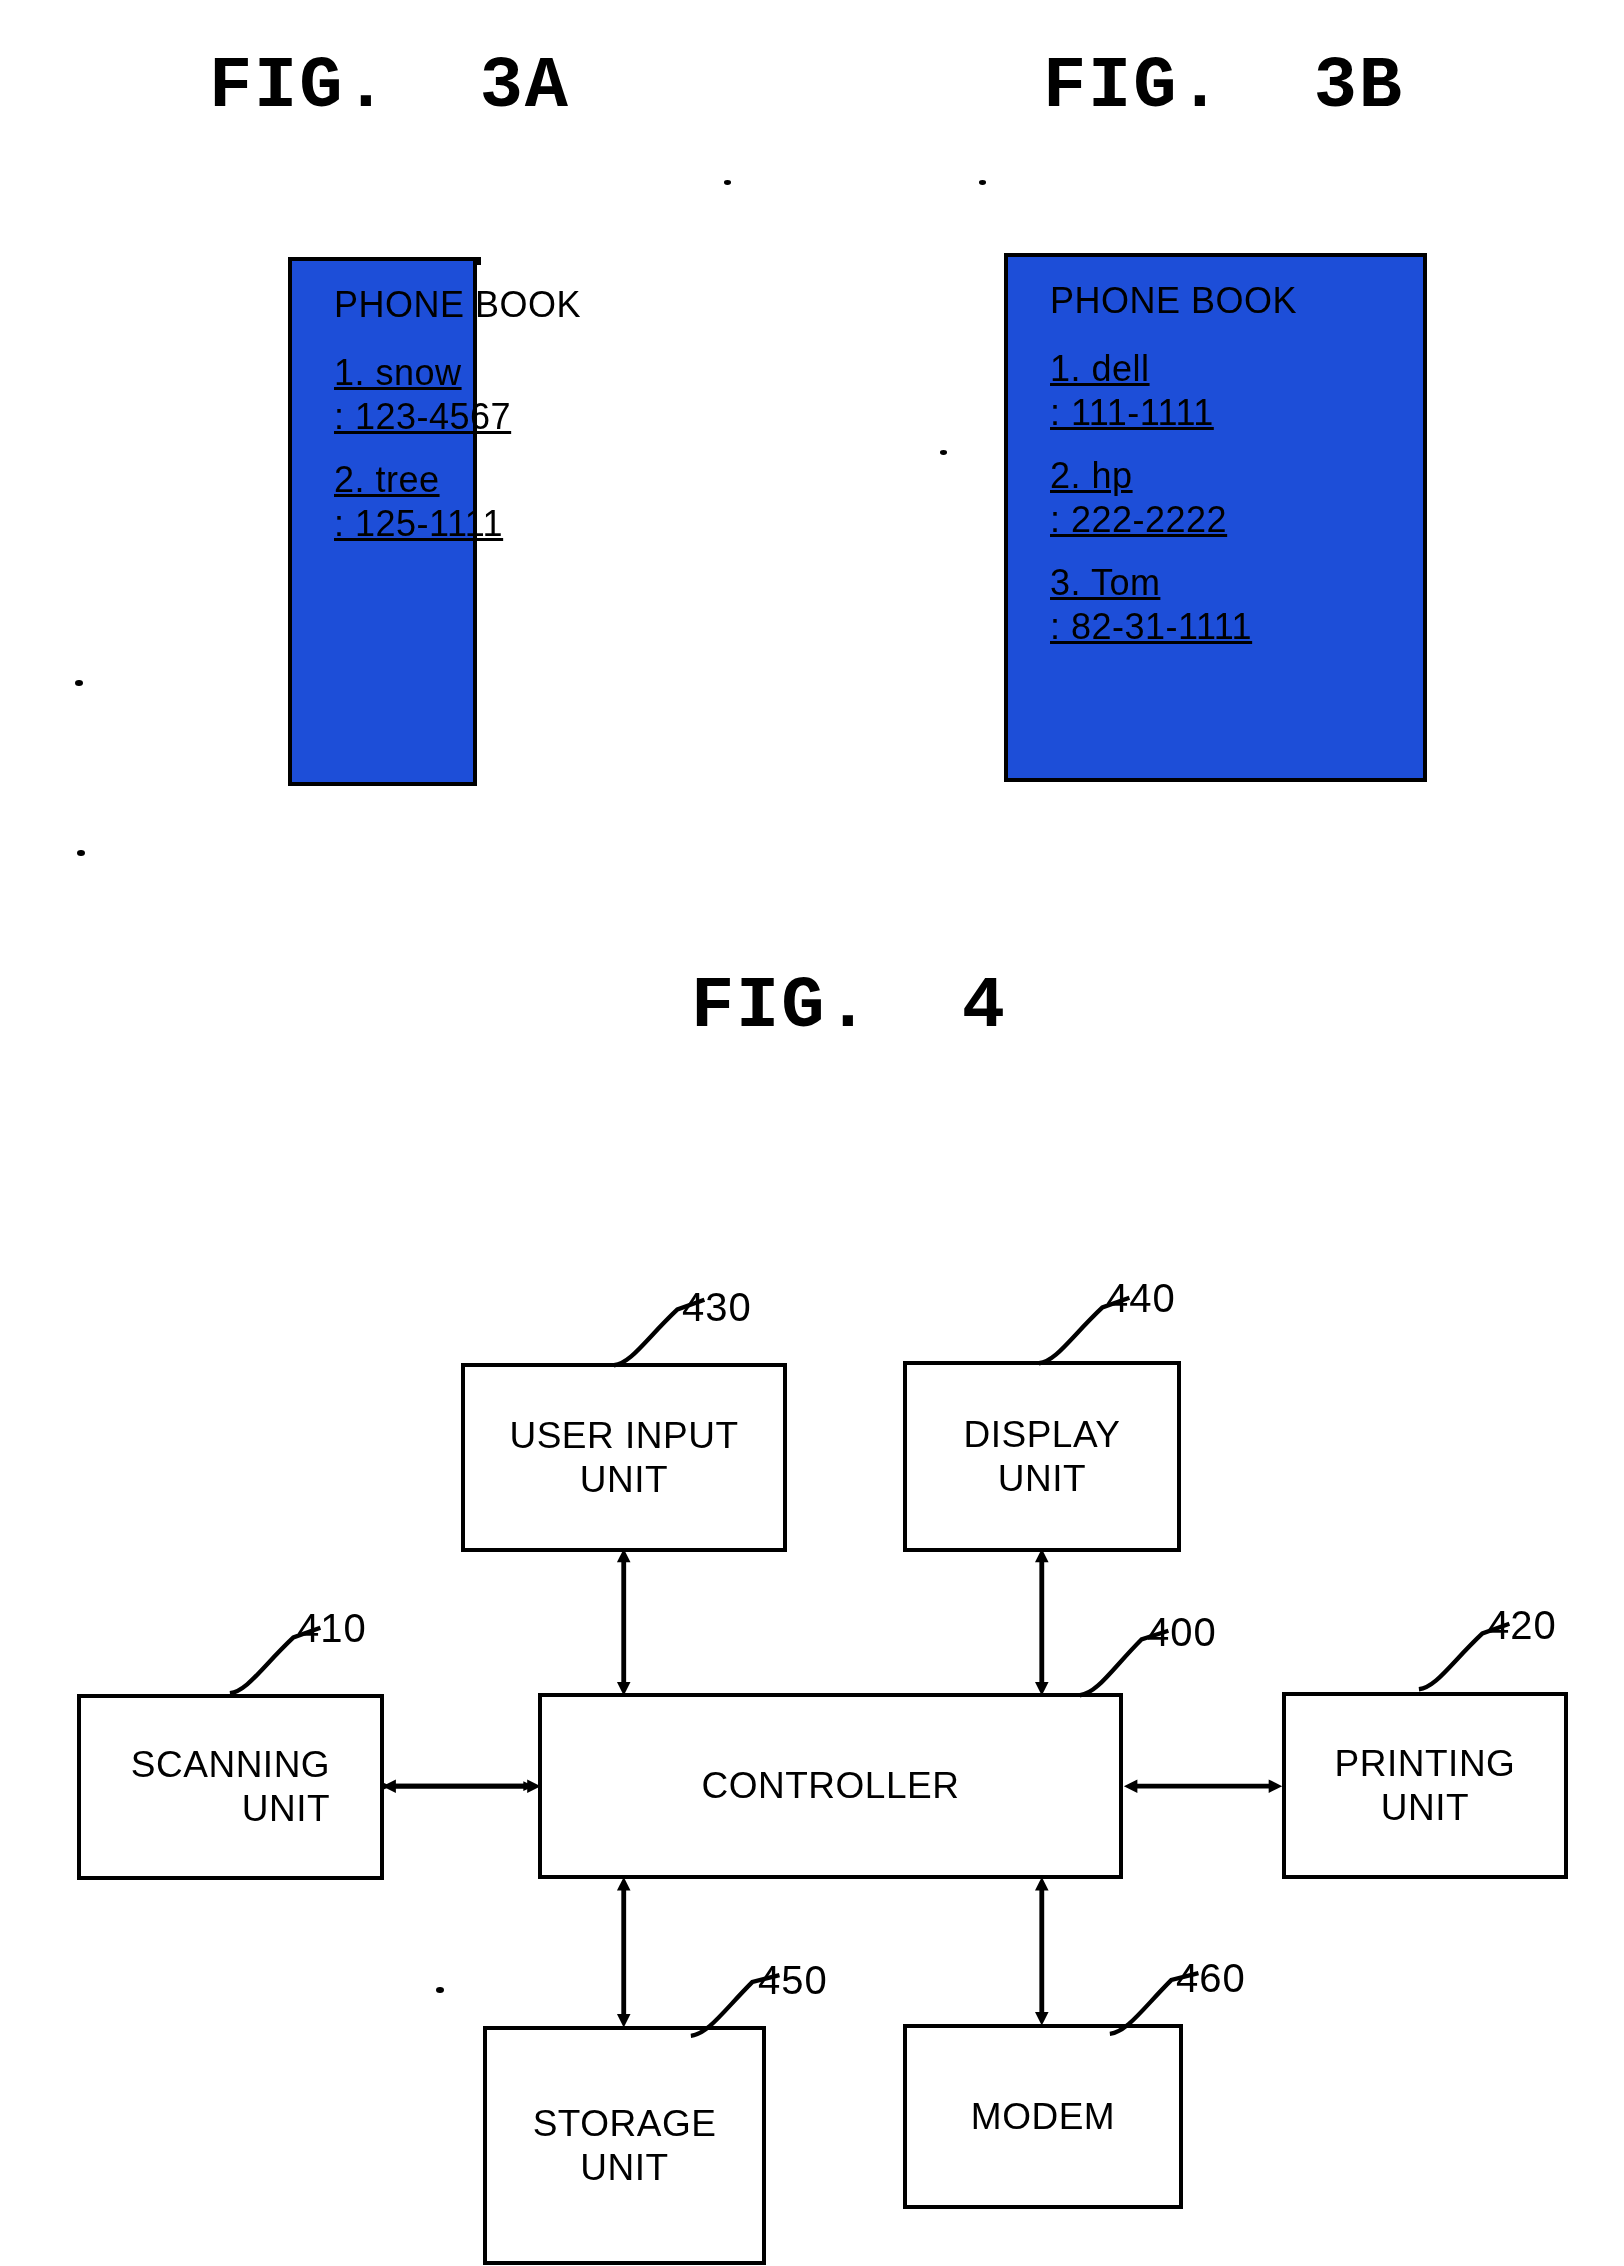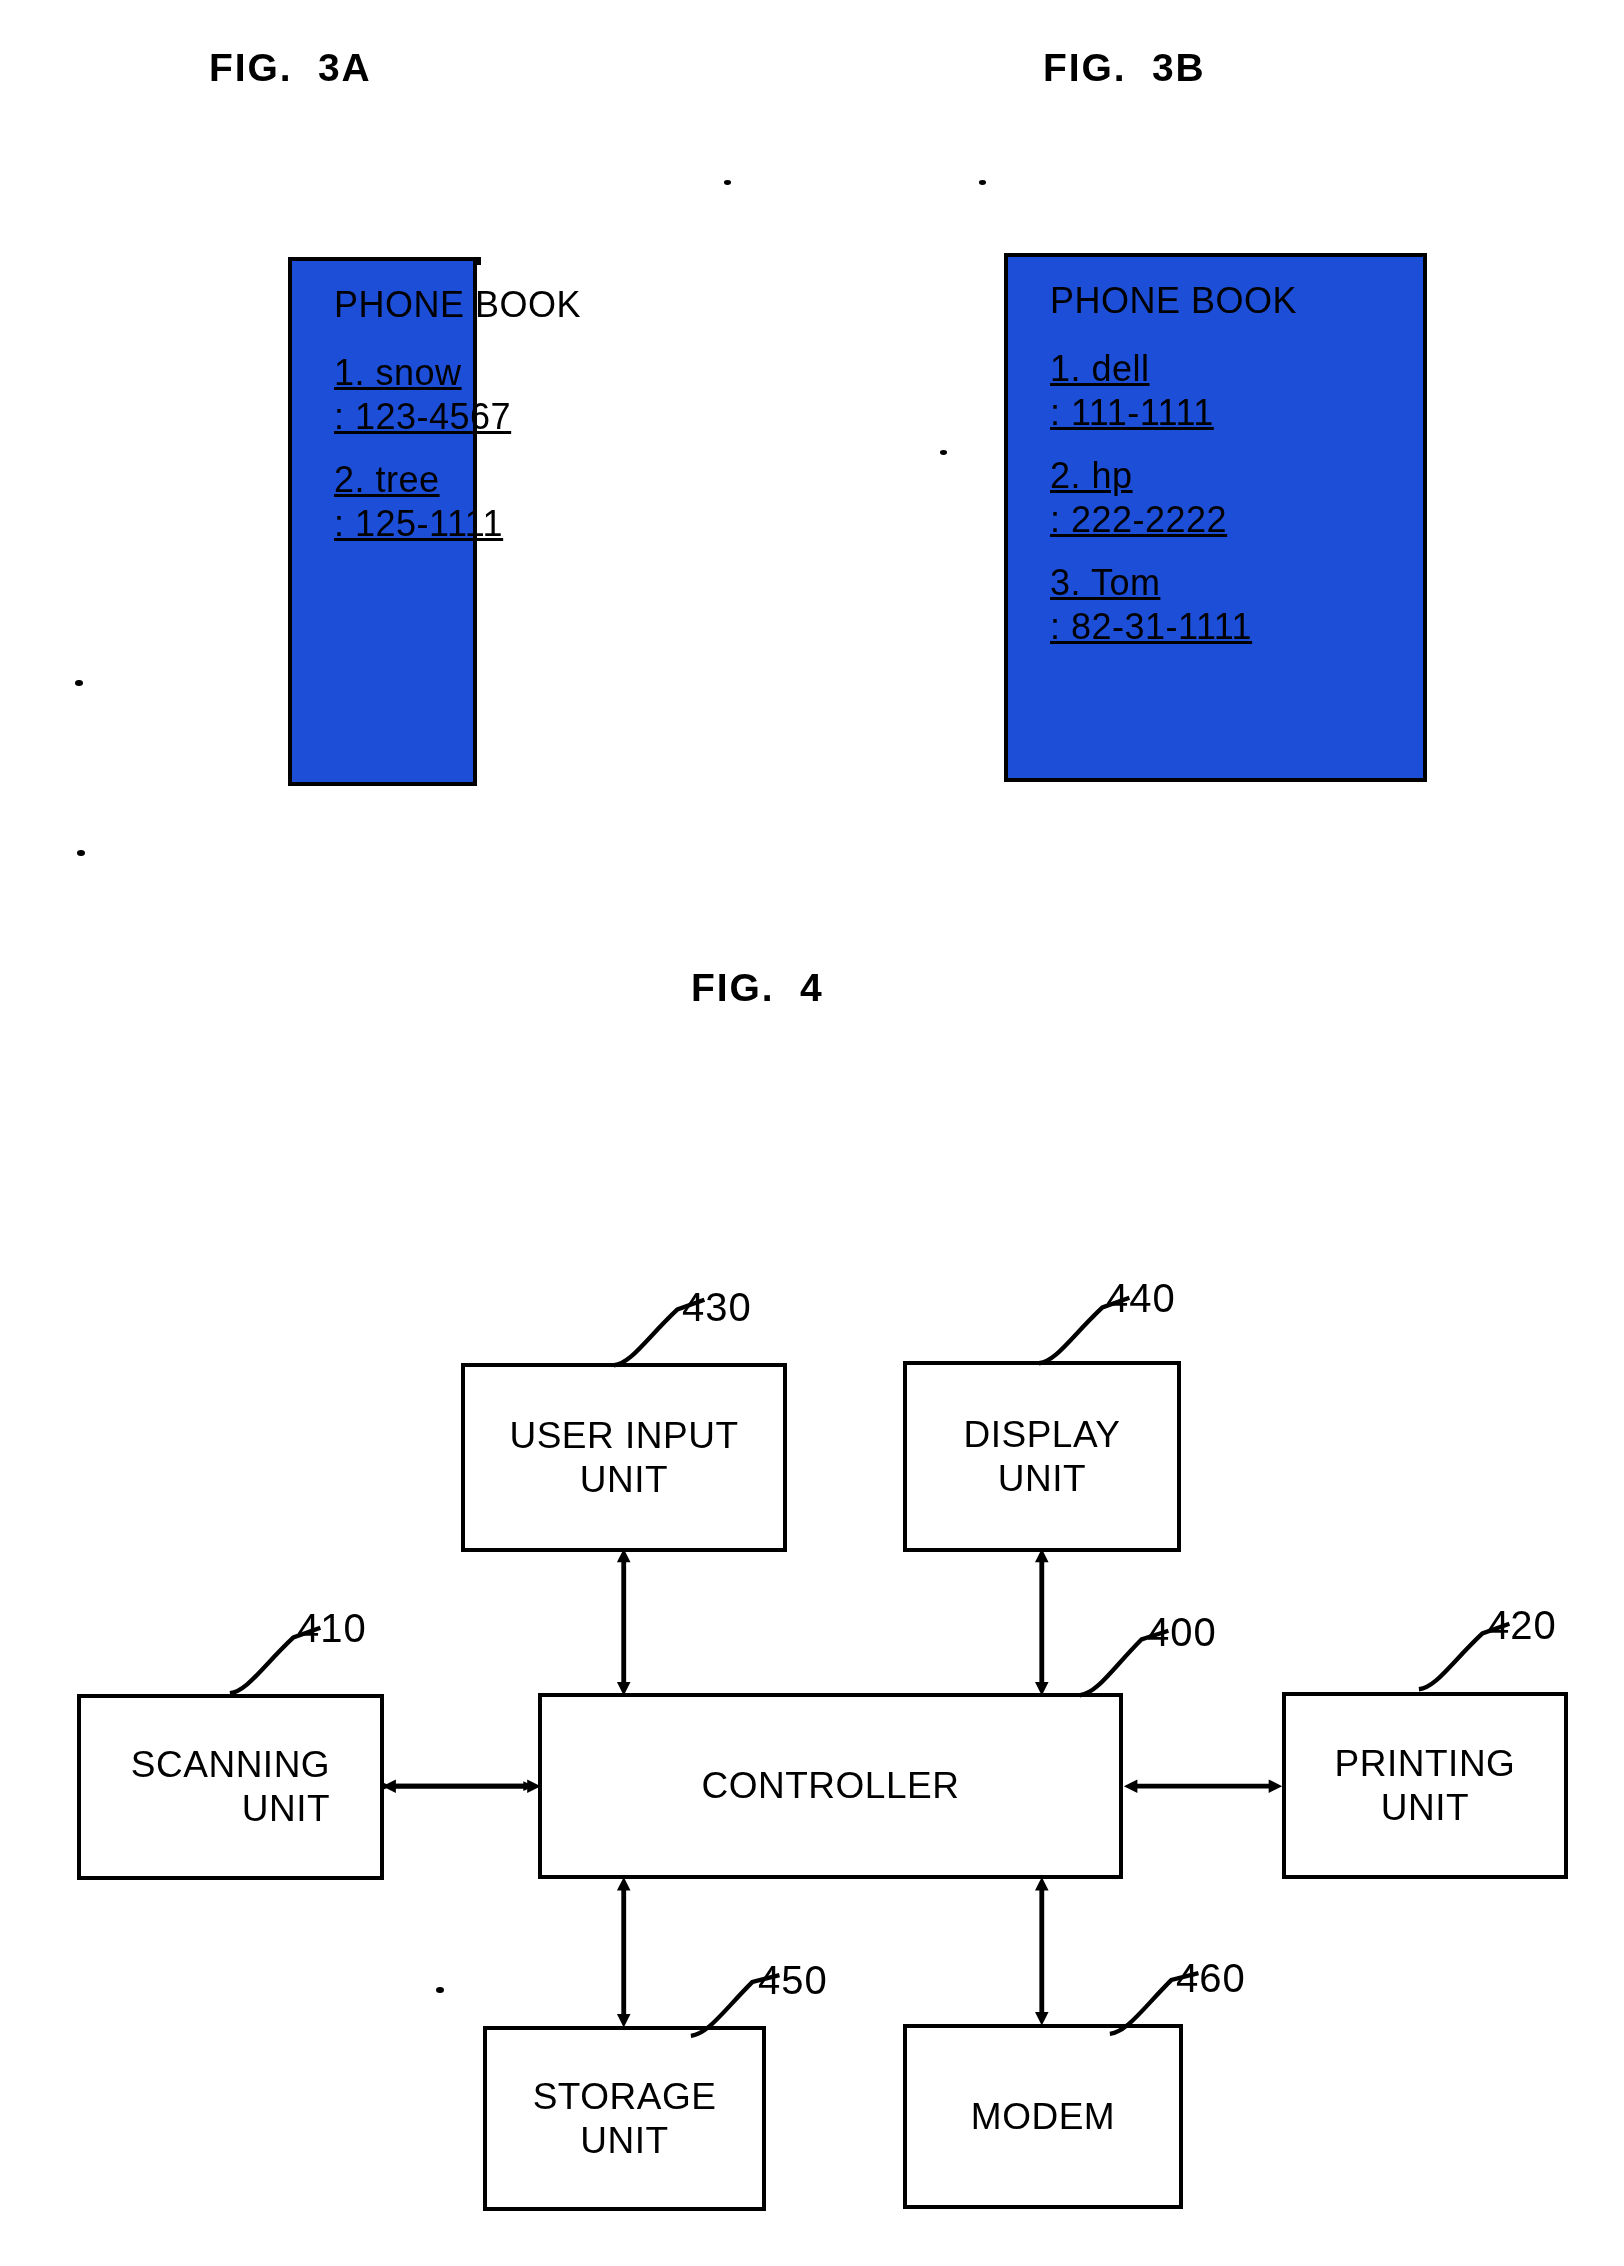--- a/index.html
+++ b/index.html
@@ -15,23 +15,23 @@
     position: relative;
     width: 1624px;
     height: 2266px;
     background: #ffffff;
     overflow: hidden;
   }
 
   
   .fig-title {
     position: absolute;
-    font-family: Liberation Sans, sans-serif;
+    font-family: Liberation Mono, monospace;
     font-weight: 700;
-    font-size: 39px;
+    font-size: 72px;
     letter-spacing: 1.9px;
     white-space: pre;
     color: #000;
   }
 
   
   .pb-box {
     position: absolute;
     border: 4.8px solid #000;
     background: #1d4ed8;
@@ -191,21 +191,21 @@
 
   <div class="blk" style="left:1282px; top:1692px; width:286px; height:187px;">
     <div class="blk-label">PRINTING
 UNIT</div>
   </div>
   <div class="ref-num" style="left:1487px; top:1603px;">420</div>
   <svg class="ref-lead" style="left:1415px; top:1618px; width:106px; height:77px;" viewBox="0 0 110 80">
     <path d="M4 74 C 22 72, 38 46, 70 16 L 98 6" fill="none" stroke="#000" stroke-width="4.5"></path>
   </svg>
 
-  <div class="blk" style="left:483px; top:2026px; width:283px; height:185px;">
+  <div class="blk" style="left:483px; top:2026px; width:283px; height:239px;">
     <div class="blk-label">STORAGE
 UNIT</div>
   </div>
   <div class="ref-num" style="left:758px; top:1958px;">450</div>
   <svg class="ref-lead" style="left:687px; top:1970px; width:104px; height:70px;" viewBox="0 0 108 72">
     <path d="M4 68 C 22 66, 38 42, 68 12 L 96 5" fill="none" stroke="#000" stroke-width="4.5"></path>
   </svg>
 
   <div class="blk" style="left:903px; top:2024px; width:280px; height:185px;">
     <div class="blk-label">MODEM</div>

